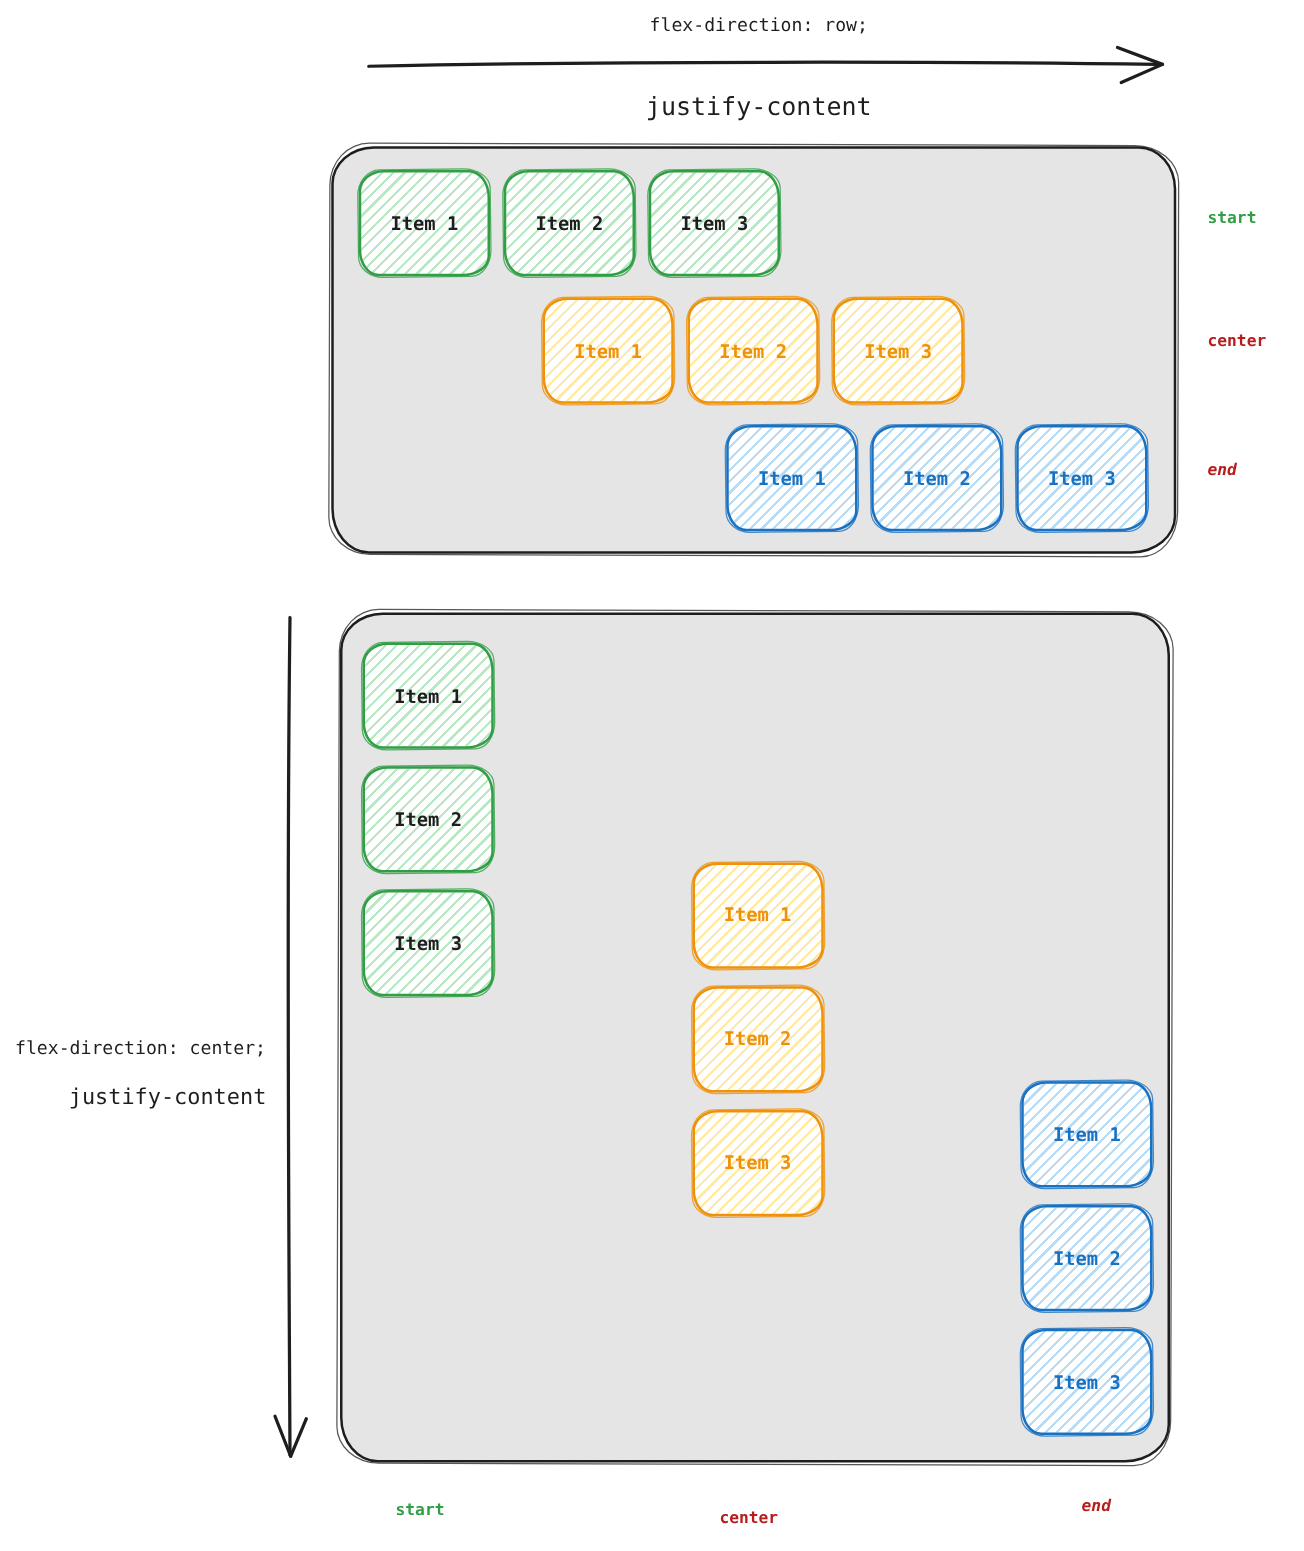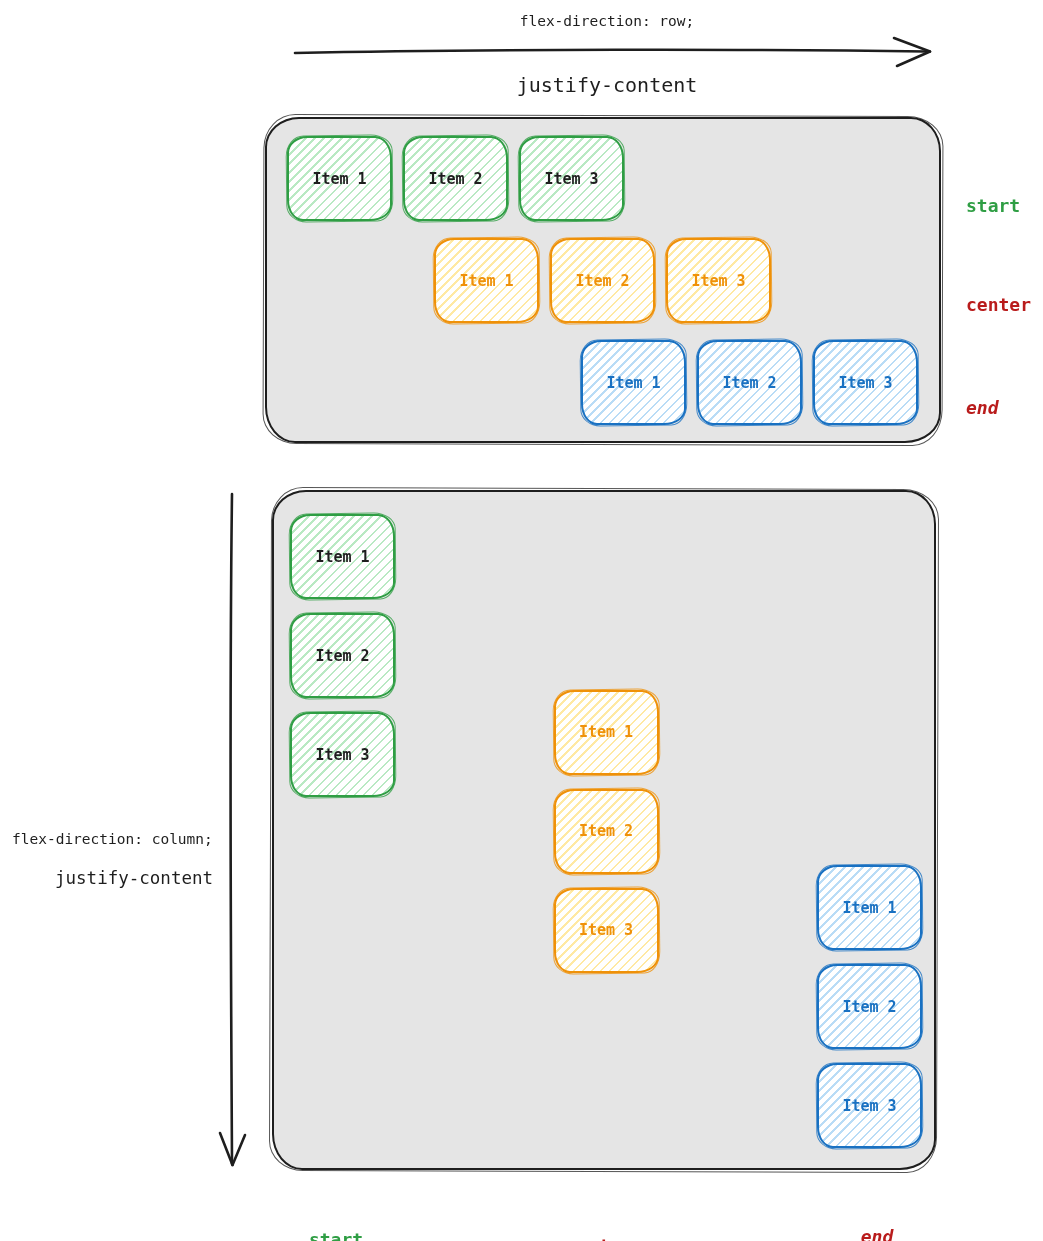--- a/index.html
+++ b/index.html
@@ -137,24 +137,23 @@
     border-color: #1971c2;
     color: #1971c2;
     background-image: repeating-linear-gradient(135deg,
       rgba(0,0,0,0) 0px, rgba(0,0,0,0) 4.6px,
       #b9dcf6 4.6px, #b9dcf6 6.4px);
   }
 
   
   .value-label {
     position: absolute;
-    font-size: 18px;
+    font-size: 13px;
     font-weight: 700;
     white-space: nowrap;
-    margin-top: 28px;
   }
   .c-green  { color: #2f9e44; }
   .c-orange { color: #b91c1c; }
   .c-blue   { color: #b91c1c; font-style: italic; }
 
   .lbl-row-start  { left: 966px; top: 167px; }
   .lbl-row-center { left: 966px; top: 266px; }
   .lbl-row-end    { left: 966px; top: 369px; }
 
   .lbl-col-start  { left: 336px; top: 1201px; transform: translateX(-50%); }
@@ -197,21 +196,21 @@
   <div class="value-label c-green lbl-row-start">start</div>
   <div class="value-label c-orange lbl-row-center">center</div>
   <div class="value-label c-blue lbl-row-end">end</div>
 
   <svg class="arrow-svg v-arrow" width="34" height="684" viewBox="0 0 34 684" aria-hidden="true">
     <path d="M17 2 C 14 230, 16 470, 17 672"></path>
     <path d="M5 641 L 17.5 673"></path>
     <path d="M30 643 L 17.5 673"></path>
   </svg>
 
-  <div class="code-small col-dir-label">flex-direction: column;</div>
+  <div class="code-small col-dir-label">flex-direction: center;</div>
   <div class="code-big col-prop-label">justify-content</div>
 
   <div class="flex-container bottom-container">
     <div class="bottom-inner">
       <div class="jcol j-start">
         <div class="item g-green">Item 1</div>
         <div class="item g-green">Item 2</div>
         <div class="item g-green">Item 3</div>
       </div>
       <div class="jcol j-center">

